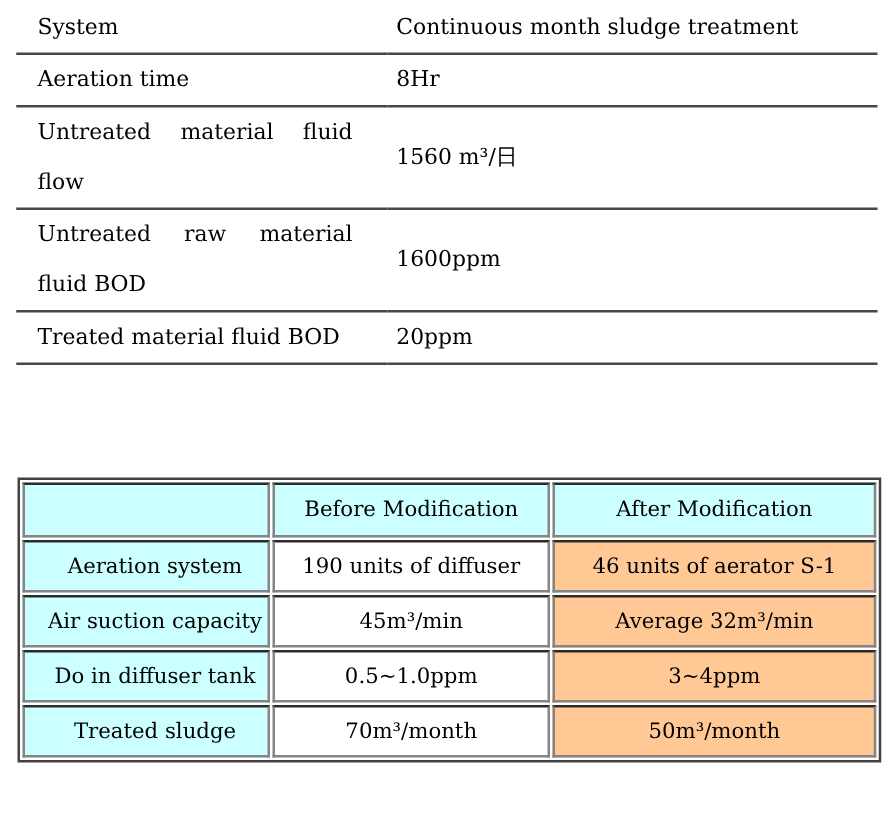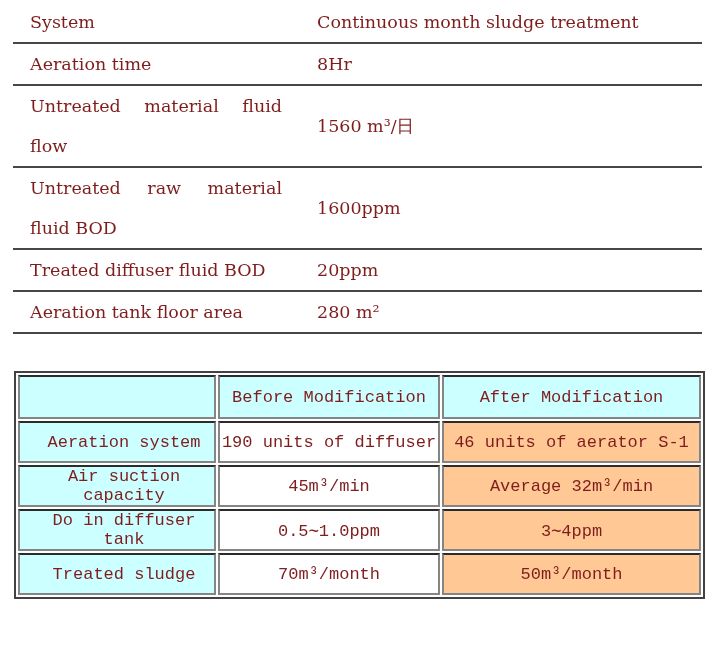--- a/index.html
+++ b/index.html
@@ -6,21 +6,21 @@
     margin: 0;
     padding: 0;
     background: #ffffff;
   }
   .page {
     position: relative;
     width: 715px;
     height: 659px;
     background: #ffffff;
     font-family: "DejaVu Serif", "Liberation Serif", serif;
-    color: #7f1d1d;
+    color: #000000;
     overflow: hidden;
   }
 
   
   .spec-table {
     position: absolute;
     left: 13px;
     top: 2px;
     width: 689px;
     border-collapse: collapse;
@@ -42,27 +42,26 @@
     text-align: justify;
   }
   .spec-table td.spec-value {
     padding-left: 7px;
   }
 
   
   .mod-table {
     position: absolute;
     left: 14px;
-    top: 371px;
+    top: 382px;
     width: 687px;
     border: 2px solid #424242;
     border-spacing: 2px;
     background: #ffffff;
     table-layout: fixed;
-    font-family: Liberation Mono, monospace;
   }
   .mod-table td {
     border: 2px solid #858585;
     border-top-color: #2b2b2b;
     height: 38px;
     font-size: 17px;
     text-align: center;
     vertical-align: middle;
     padding: 0;
   }
@@ -108,29 +107,23 @@
         <td class="spec-value">1560 m³/日</td>
       </tr>
       <tr>
         <td class="spec-label">
             <span class="spec-label-inner">Untreated raw material fluid BOD</span>
           </td>
         <td class="spec-value">1600ppm</td>
       </tr>
       <tr>
         <td class="spec-label">
-            <span class="spec-label-inner">Treated diffuser fluid BOD</span>
+            <span class="spec-label-inner">Treated material fluid BOD</span>
           </td>
         <td class="spec-value">20ppm</td>
-      </tr>
-      <tr>
-        <td class="spec-label">
-            <span class="spec-label-inner">Aeration tank floor area</span>
-          </td>
-        <td class="spec-value">280 m²</td>
       </tr>
     </tbody>
   </table>
 
   <table class="mod-table">
     <colgroup>
       <col style="width:198px">
       <col style="width:222px">
       <col style="width:259px">
     </colgroup>

